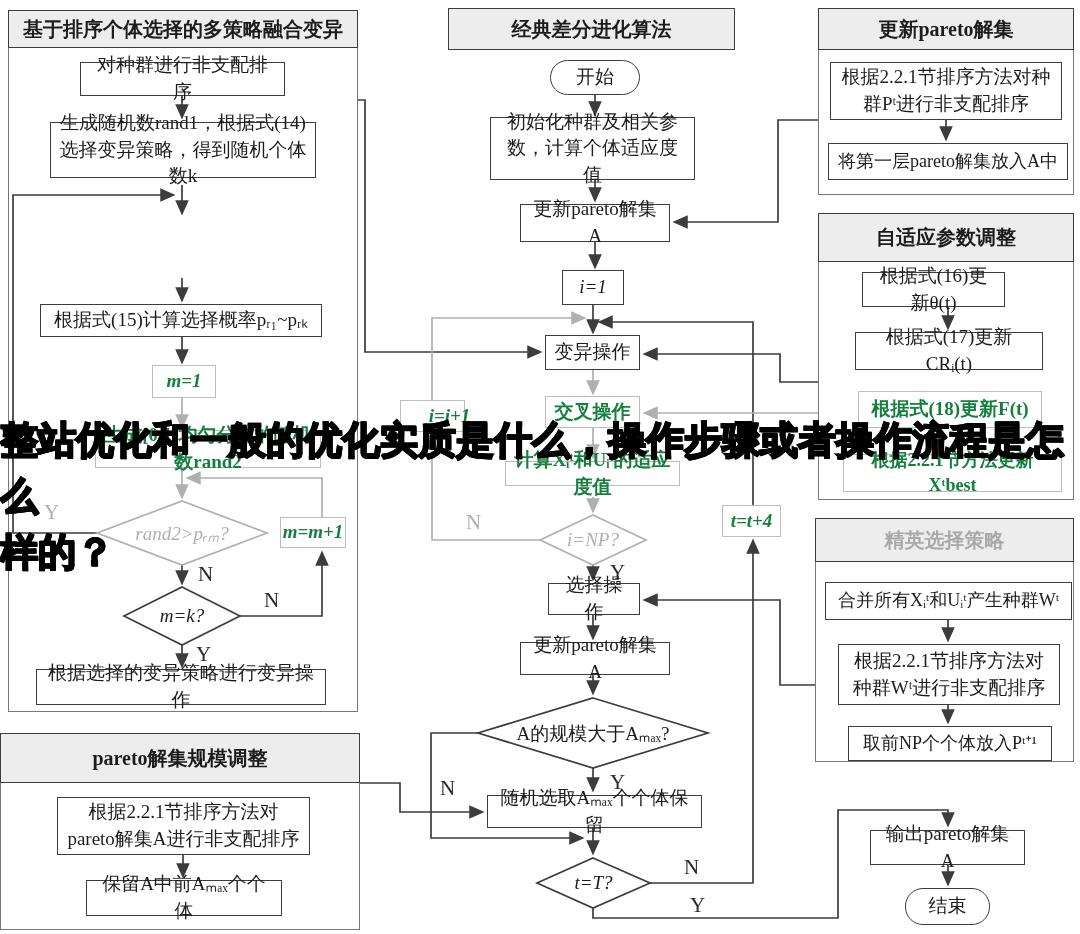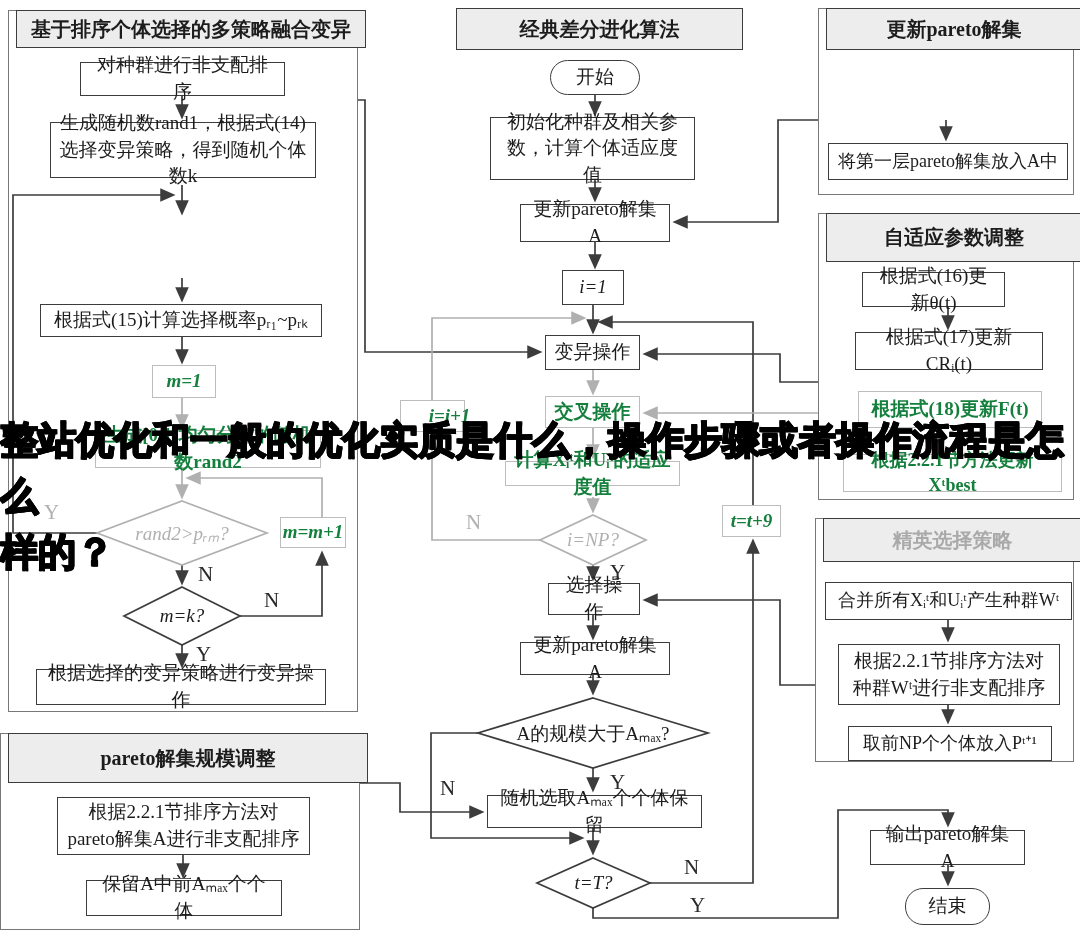--- a/index.html
+++ b/index.html
@@ -1,21 +1,21 @@
 <!DOCTYPE html>
 <html><head>
 <meta charset="utf-8">
 <style>
   html,body{margin:0;padding:0;background:#fff;}
   #stage{position:relative;width:1080px;height:934px;background:#fff;overflow:hidden;
          font-family:"Liberation Serif",serif;}
   svg.wires{position:absolute;left:0;top:0;z-index:2;}
   .panel{position:absolute;border:1.6px solid #787878;box-sizing:border-box;z-index:1;background:#fff;}
   .hd{position:absolute;background:#ededed;border:1.6px solid #3c3c3c;display:flex;align-items:center;
-      justify-content:center;font-weight:bold;font-size:20px;color:#1c1c1c;z-index:3;box-sizing:border-box;margin-left:8px;}
+      justify-content:center;font-weight:bold;font-size:20px;color:#1c1c1c;z-index:3;box-sizing:border-box;}
   .hd.grayhd{color:#a9a9a9;}
   .box{position:absolute;background:#fff;border:1.6px solid #3c3c3c;display:flex;align-items:center;
        justify-content:center;text-align:center;font-size:19px;line-height:1.4;color:#1c1c1c;
        padding:2px 8px;box-sizing:border-box;z-index:3;}
   .box.gray{border-color:#bdbdbd;color:#15803d;font-weight:bold;}
   .box.math,.dlabel.math{font-style:italic;}
   .term{border-radius:18px;}
   .dlabel{position:absolute;display:flex;align-items:center;justify-content:center;text-align:center;
           font-size:19px;color:#1c1c1c;z-index:3;font-style:italic;}
   .dlabel.gray{color:#b0b0b0;}
@@ -136,31 +136,32 @@
   <div class="box" style="left:545px;top:335px;width:95px;height:35px;">变异操作</div>
   <div class="box gray" style="left:545px;top:396px;width:95px;height:32px;">交叉操作</div>
   <div class="box gray" style="left:505px;top:461px;width:175px;height:25px;">计算Xᵢᵗ和Uᵢᵗ的适应度值</div>
   <div class="dlabel gray" style="left:540px;top:524px;width:106px;height:32px;">i=NP?</div>
   <div class="box" style="left:548px;top:583px;width:92px;height:32px;">选择操作</div>
   <div class="box" style="left:520px;top:642px;width:150px;height:33px;">更新pareto解集A</div>
   <div class="dlabel" style="left:478px;top:716px;width:230px;height:34px;font-style:normal;">A的规模大于Aₘₐₓ?</div>
   <div class="box" style="left:487px;top:795px;width:215px;height:33px;">随机选取Aₘₐₓ个个体保留</div>
   <div class="dlabel" style="left:537px;top:867px;width:113px;height:32px;">t=T?</div>
   <div class="box gray math" style="left:400px;top:400px;width:65px;height:32px;padding-left:42px;">i=i+1</div>
-  <div class="box gray math" style="left:722px;top:505px;width:59px;height:32px;">t=t+9</div>
+  <div class="box gray math" style="left:722px;top:505px;width:59px;height:32px;">t=t+4</div>
   <div class="box" style="left:870px;top:830px;width:155px;height:35px;">输出pareto解集A</div>
   <div class="box term" style="left:905px;top:888px;width:85px;height:37px;">结束</div>
   <span class="lbl" style="left:610px;top:560px;">Y</span>
   <span class="lbl gray" style="left:466px;top:510px;">N</span>
   <span class="lbl" style="left:610px;top:770px;">Y</span>
   <span class="lbl" style="left:440px;top:776px;">N</span>
   <span class="lbl" style="left:684px;top:855px;">N</span>
   <span class="lbl" style="left:690px;top:893px;">Y</span>
 
   <div class="hd" style="left:818px;top:8px;width:256px;height:42px;">更新pareto解集</div>
+  <div class="box" style="left:830px;top:62px;width:232px;height:58px;">根据2.2.1节排序方法对种群Pᵗ进行非支配排序</div>
   <div class="box" style="left:828px;top:143px;width:240px;height:37px;font-size:18px;">将第一层pareto解集放入A中</div>
 
   <div class="hd" style="left:818px;top:213px;width:256px;height:49px;">自适应参数调整</div>
   <div class="box" style="left:862px;top:272px;width:143px;height:35px;">根据式(16)更新θ(t)</div>
   <div class="box" style="left:855px;top:332px;width:188px;height:38px;">根据式(17)更新CRᵢ(t)</div>
   <div class="box gray" style="left:858px;top:391px;width:184px;height:37px;">根据式(18)更新F(t)</div>
   <div class="box gray" style="left:843px;top:454px;width:219px;height:38px;font-size:18px;">根据2.2.1节方法更新Xᵗbest</div>
 
   <div class="hd grayhd" style="left:815px;top:518px;width:259px;height:44px;">精英选择策略</div>
   <div class="box" style="left:825px;top:582px;width:247px;height:38px;font-size:18px;">合并所有Xᵢᵗ和Uᵢᵗ产生种群Wᵗ</div>

